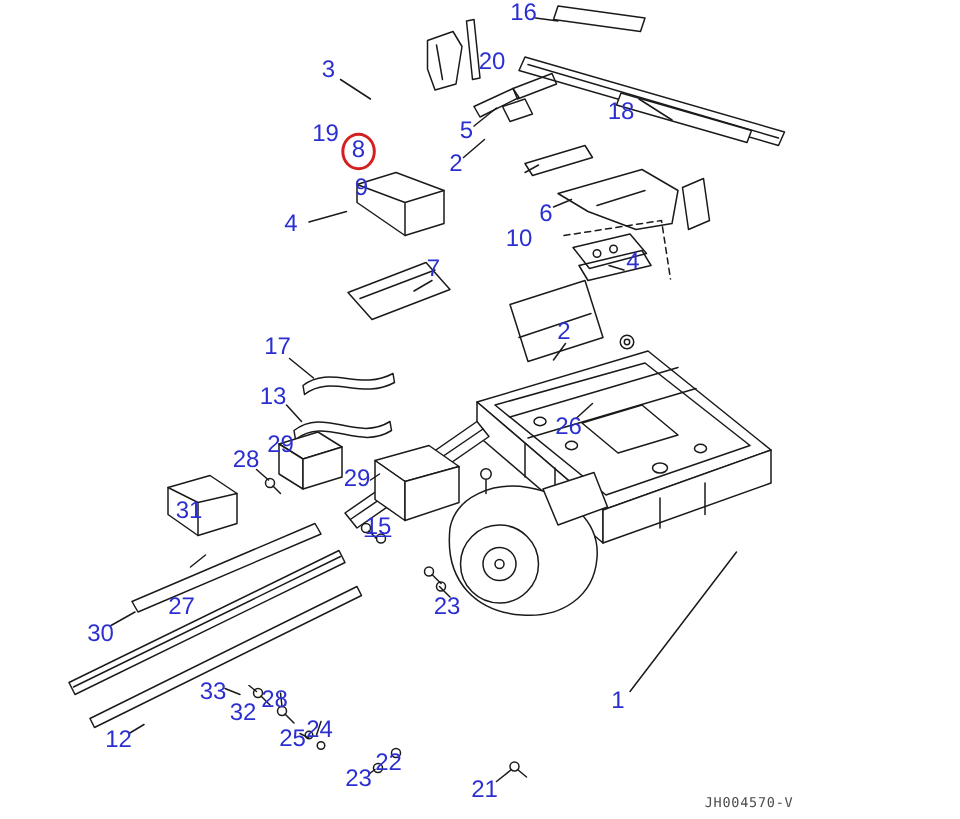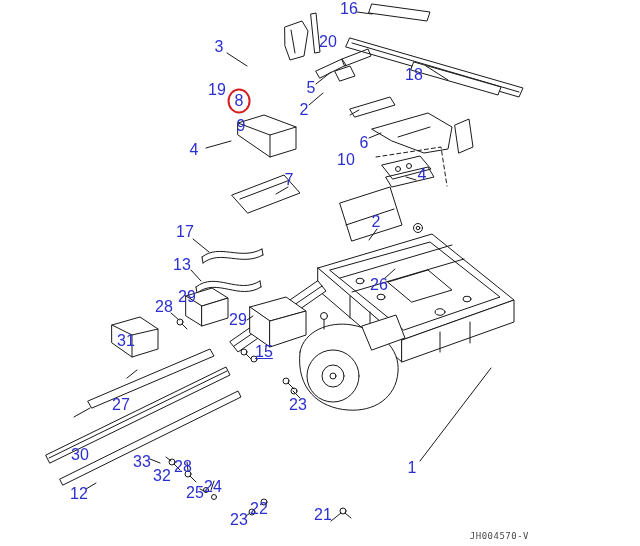--- a/index.html
+++ b/index.html
@@ -207,30 +207,30 @@
       <span class="callout" style="left: 289px; top: 180px;">7</span>
       <span class="callout" style="left: 422px; top: 175px;">4</span>
       <span class="callout" style="left: 376px; top: 222px;">2</span>
       <span class="callout" style="left: 185px; top: 232px; text-align: right;">17</span>
       <span class="callout" style="left: 182px; top: 265px;">13</span>
       <span class="callout" style="left: 379px; top: 285px;">26</span>
       <span class="callout" style="left: 187px; top: 297px;">29</span>
       <span class="callout" style="left: 164px; top: 307px;">28</span>
       <span class="callout" style="left: 238px; top: 320px;">29</span>
       <span class="callout" style="left: 126px; top: 341px;">31</span>
-      <span class="callout" style="left: 264px; top: 352px; text-decoration: underline;">15</span>
+      <span class="callout" style="left: 252px; top: 352px; text-decoration: underline;">15</span>
       <span class="callout" style="left: 121px; top: 385px; margin-top: 20px;">27</span>
       <span class="callout" style="left: 298px; top: 405px;">23</span>
-      <span class="callout" style="left: 80px; top: 423px; margin-top: 32px;">30</span>
+      <span class="callout" style="left: 67px; top: 423px;">30</span>
       <span class="callout" style="left: 162px; top: 476px;">32</span>
       <span class="callout" style="left: 142px; top: 462px;">33</span>
       <span class="callout" style="left: 183px; top: 467px;">28</span>
       <span class="callout" style="left: 213px; top: 487px;">24</span>
       <span class="callout" style="left: 195px; top: 493px;">25</span>
       <span class="callout" style="left: 79px; top: 494px;">12</span>
       <span class="callout" style="left: 259px; top: 509px;">22</span>
       <span class="callout" style="left: 239px; top: 520px;">23</span>
-      <span class="callout" style="left: 323px; top: 515px;">21</span>
+      <span class="callout" style="left: 323px; top: 527px;">21</span>
       <span class="callout" style="left: 412px; top: 468px;">1</span>
     </div>
 
   <span class="watermark">JH004570-V</span>
 </div>
 
 </body></html>

